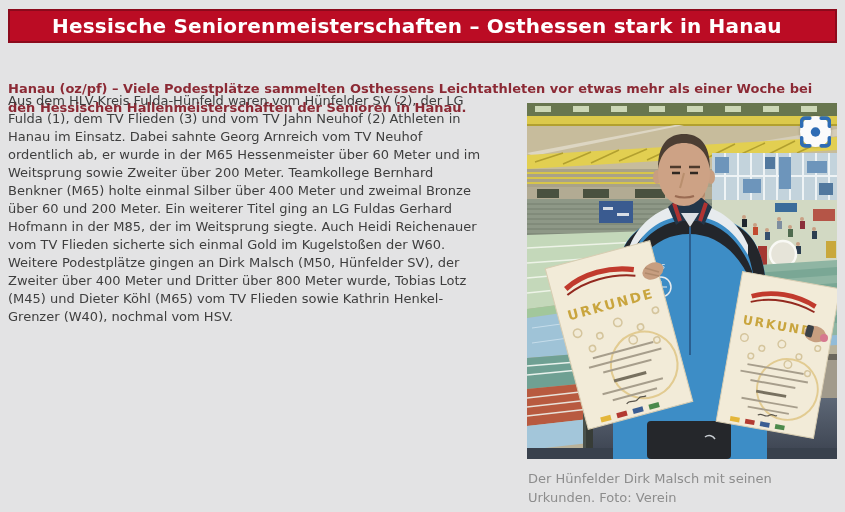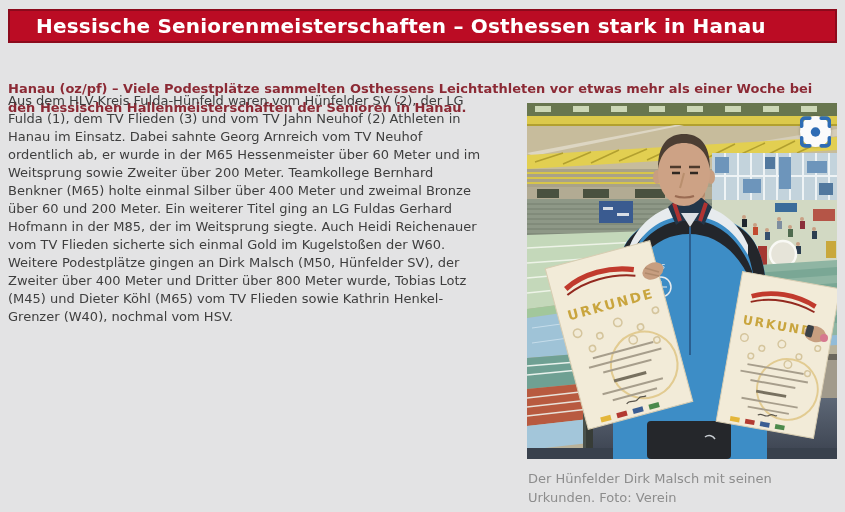--- a/index.html
+++ b/index.html
@@ -6,21 +6,21 @@
     --bg:#e3e3e4; --bar:#bb0c24; --bar-border:#8c0a1c; --lead:#8c2a35;
   }
   *{margin:0;padding:0;box-sizing:border-box;}
   html,body{width:845px;height:512px;}
   body{font-family:"DejaVu Sans","Liberation Sans",sans-serif;background:var(--bg);}
   .page{position:relative;width:845px;height:512px;background:var(--bg);overflow:hidden;}
 
   .title-bar{
     position:absolute;left:8px;right:8px;top:9px;height:34px;
     background:var(--bar);border:2px solid var(--bar-border);
-    display:flex;align-items:center;padding-left:26px;
+    display:flex;align-items:center;padding-left:42px;
   }
   .title-bar h1{
     color:#fff;font-size:20px;font-weight:bold;letter-spacing:0.2px;white-space:nowrap;
   }
 
   .lead{
     position:absolute;left:8px;top:55px;
     color:var(--lead);font-size:13px;font-weight:bold;line-height:19px;
     white-space:pre-line;
     margin-top:24px;

